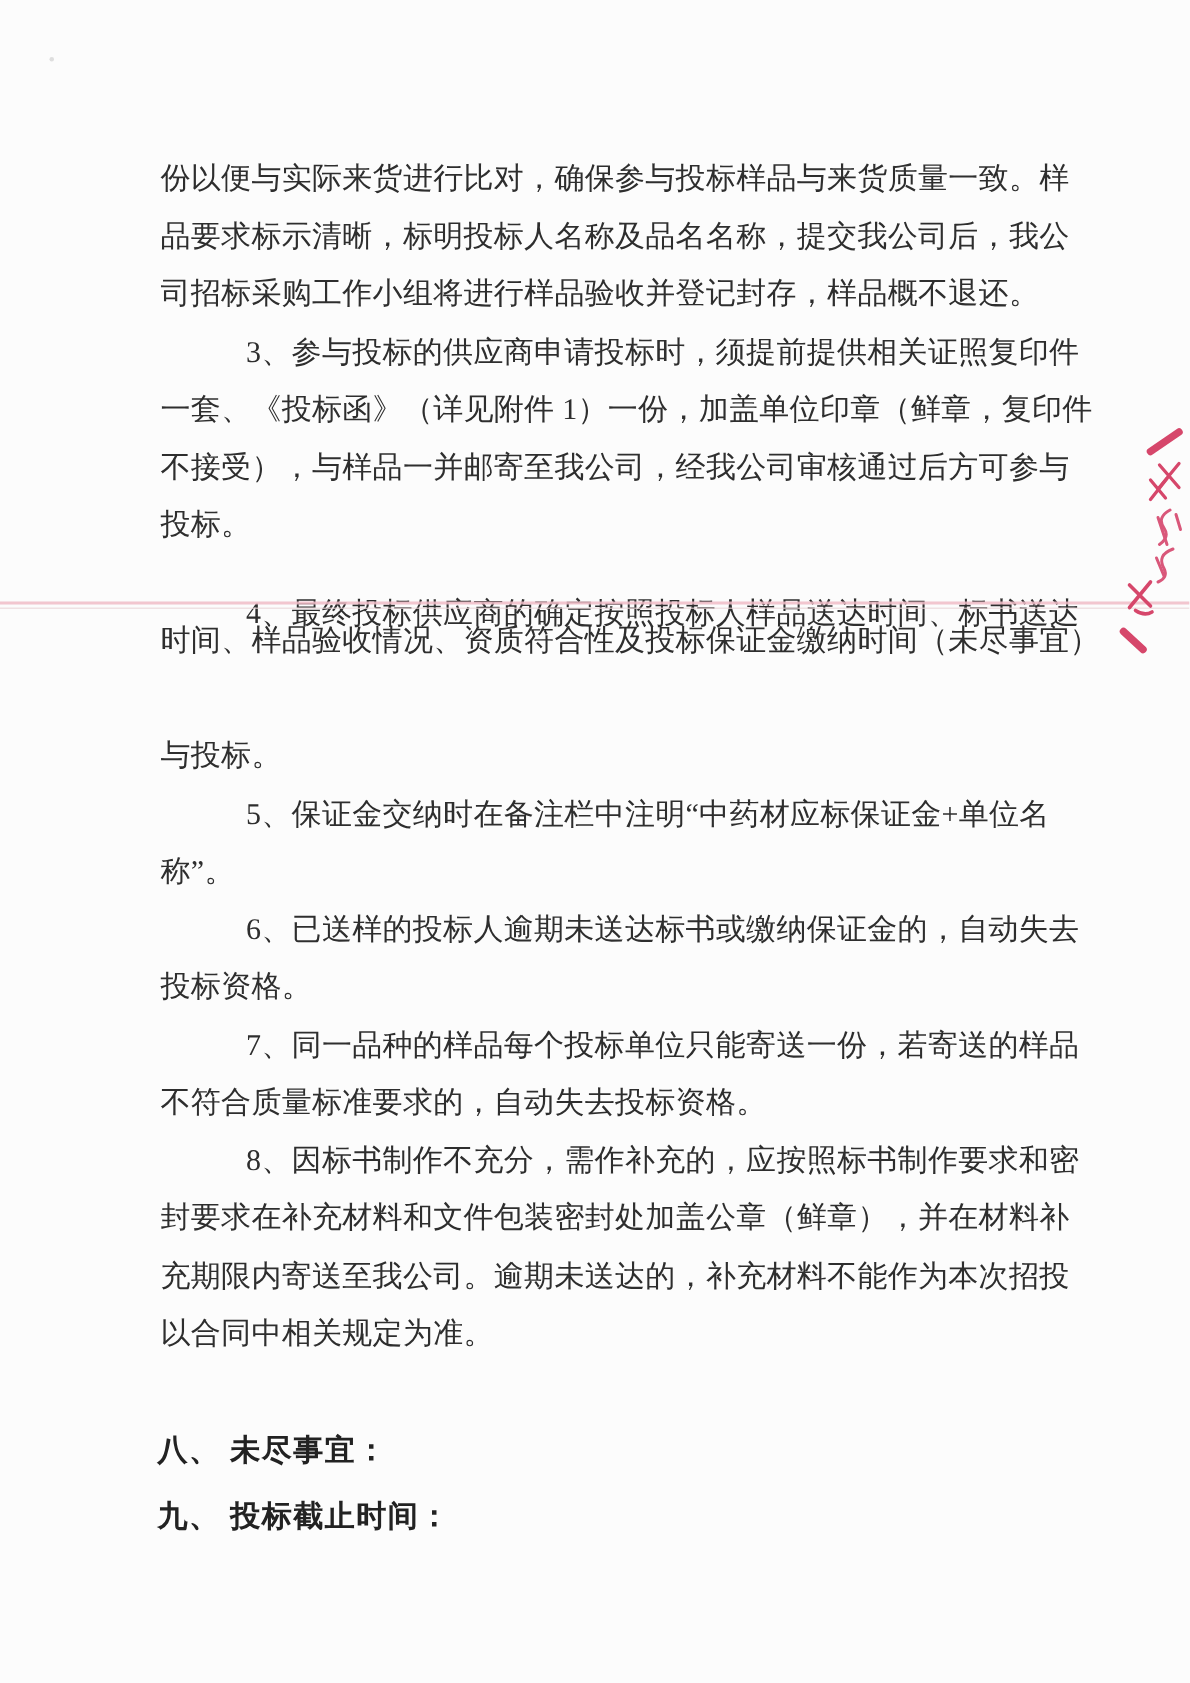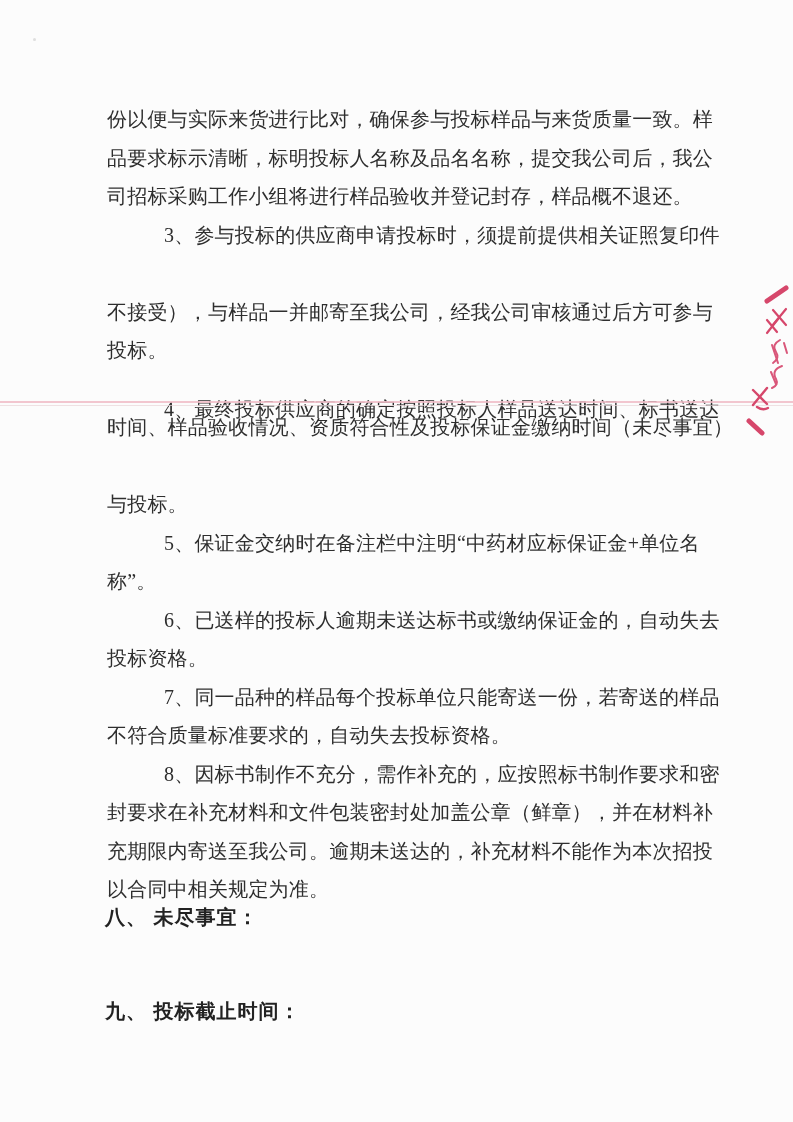--- a/index.html
+++ b/index.html
@@ -48,36 +48,37 @@
 </style>
 </head>
 <body>
 
 <div class="page">
 
   <div class="ln" style="top:106px">份以便与实际来货进行比对，确保参与投标样品与来货质量一致。样</div>
   <div class="ln" style="top:145px">品要求标示清晰，标明投标人名称及品名名称，提交我公司后，我公</div>
   <div class="ln" style="top:183px">司招标采购工作小组将进行样品验收并登记封存，样品概不退还。</div>
   <div class="ln ind" style="top:222px">3、参与投标的供应商申请投标时，须提前提供相关证照复印件</div>
+  <div class="ln" style="top:260px">一套、《投标函》（详见附件 1）一份，加盖单位印章（鲜章，复印件</div>
   <div class="ln" style="top:299px">不接受），与样品一并邮寄至我公司，经我公司审核通过后方可参与</div>
   <div class="ln" style="top:337px">投标。</div>
   <div class="ln ind" style="top:396px">4、最终投标供应商的确定按照投标人样品送达时间、标书送达</div>
   <div class="ln" style="top:414px">时间、样品验收情况、资质符合性及投标保证金缴纳时间（未尽事宜）</div>
   <div class="ln" style="top:491px">与投标。</div>
   <div class="ln ind" style="top:530px">5、保证金交纳时在备注栏中注明“中药材应标保证金+单位名</div>
   <div class="ln" style="top:568px">称”。</div>
   <div class="ln ind" style="top:607px">6、已送样的投标人逾期未送达标书或缴纳保证金的，自动失去</div>
   <div class="ln" style="top:645px">投标资格。</div>
   <div class="ln ind" style="top:684px">7、同一品种的样品每个投标单位只能寄送一份，若寄送的样品</div>
   <div class="ln" style="top:722px">不符合质量标准要求的，自动失去投标资格。</div>
   <div class="ln ind" style="top:761px">8、因标书制作不充分，需作补充的，应按照标书制作要求和密</div>
   <div class="ln" style="top:799px">封要求在补充材料和文件包装密封处加盖公章（鲜章），并在材料补</div>
   <div class="ln" style="top:838px">充期限内寄送至我公司。逾期未送达的，补充材料不能作为本次招投</div>
   <div class="ln" style="top:876px">以合同中相关规定为准。</div>
-  <div class="ln hd" style="top:904px">八、 未尽事宜：</div>
+  <div class="ln hd" style="top:954px">八、 未尽事宜：</div>
   <div class="ln hd" style="top:998px">九、 投标截止时间：</div>
 
   <div class="fold-line a"></div>
   <div class="fold-line b"></div>
 
   <div class="speck" style="left:33px;top:38px"></div>
 
   <svg class="annotation" viewBox="0 0 47 156" xmlns="http://www.w3.org/2000/svg">
     <g fill="none" stroke="#d6476b" stroke-linecap="round" stroke-linejoin="round">
 

